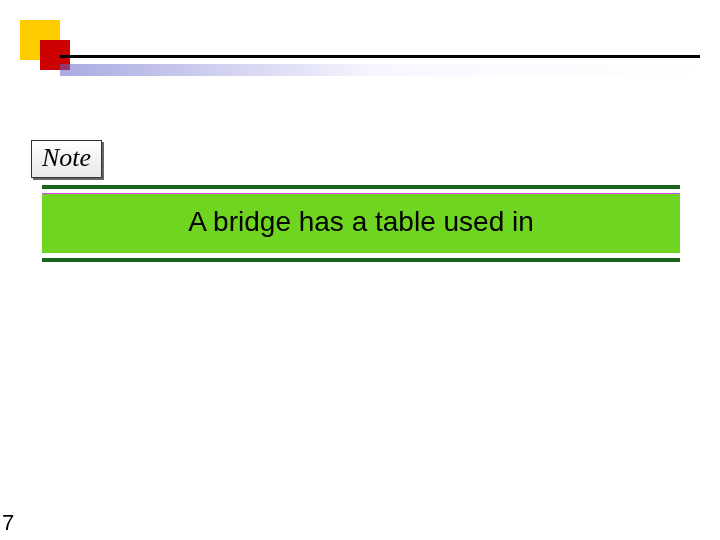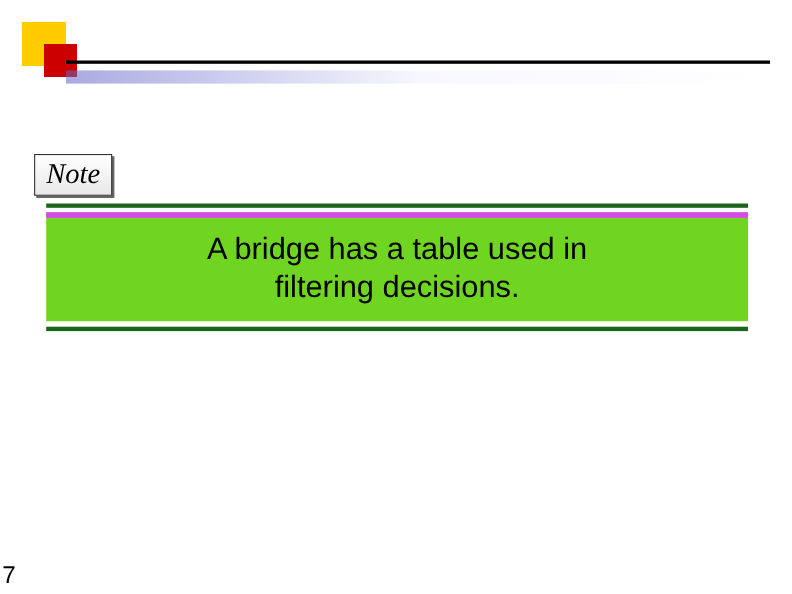--- a/index.html
+++ b/index.html
@@ -85,21 +85,21 @@
     height: 4px;
     background: #ffffff;
   }
   .banner-body {
     background: #70d521;
     text-align: center;
     padding: 10px 20px 14px 20px;
     font-size: 28px;
     line-height: 1.25;
     color: #000;
-    border-top: 5px solid #d946ef;
+    border-top: 1px solid #d946ef;
     border-bottom: 1px solid #ffffff;
   }
 
   
   .pagenum {
     position: absolute;
     left: 2px;
     bottom: 4px;
     font-size: 22px;
     color: #000;
@@ -115,19 +115,18 @@
   <div class="hline-grad"></div>
 </div>
 
 <div class="note-chip">Note</div>
 
 <div class="banner-wrap">
   <div class="banner-rule-top"></div>
   <div class="banner-gap"></div>
   <div class="banner-body">
     <span>A bridge has a table used in</span><br>
-    <span>filtering decisions.</span>
   </div>
   <div class="banner-gap"></div>
   <div class="banner-rule-bot"></div>
 </div>
 
 <div class="pagenum">7</div>
 
 </body></html>

